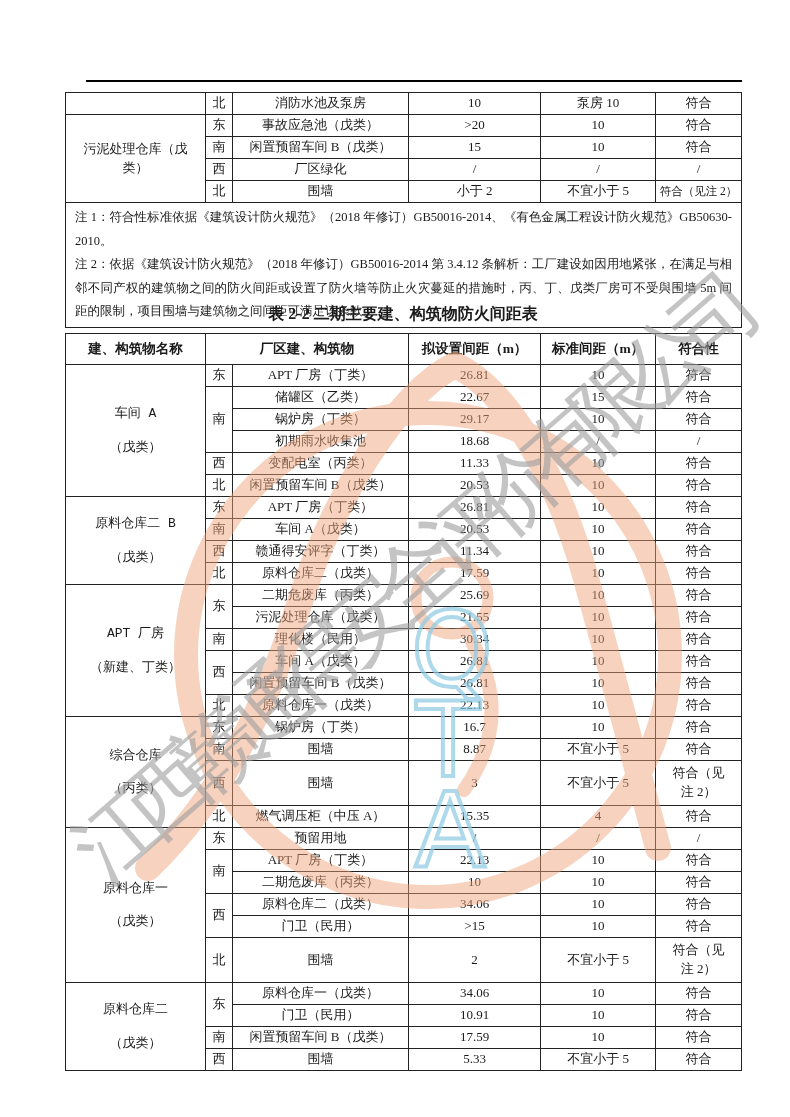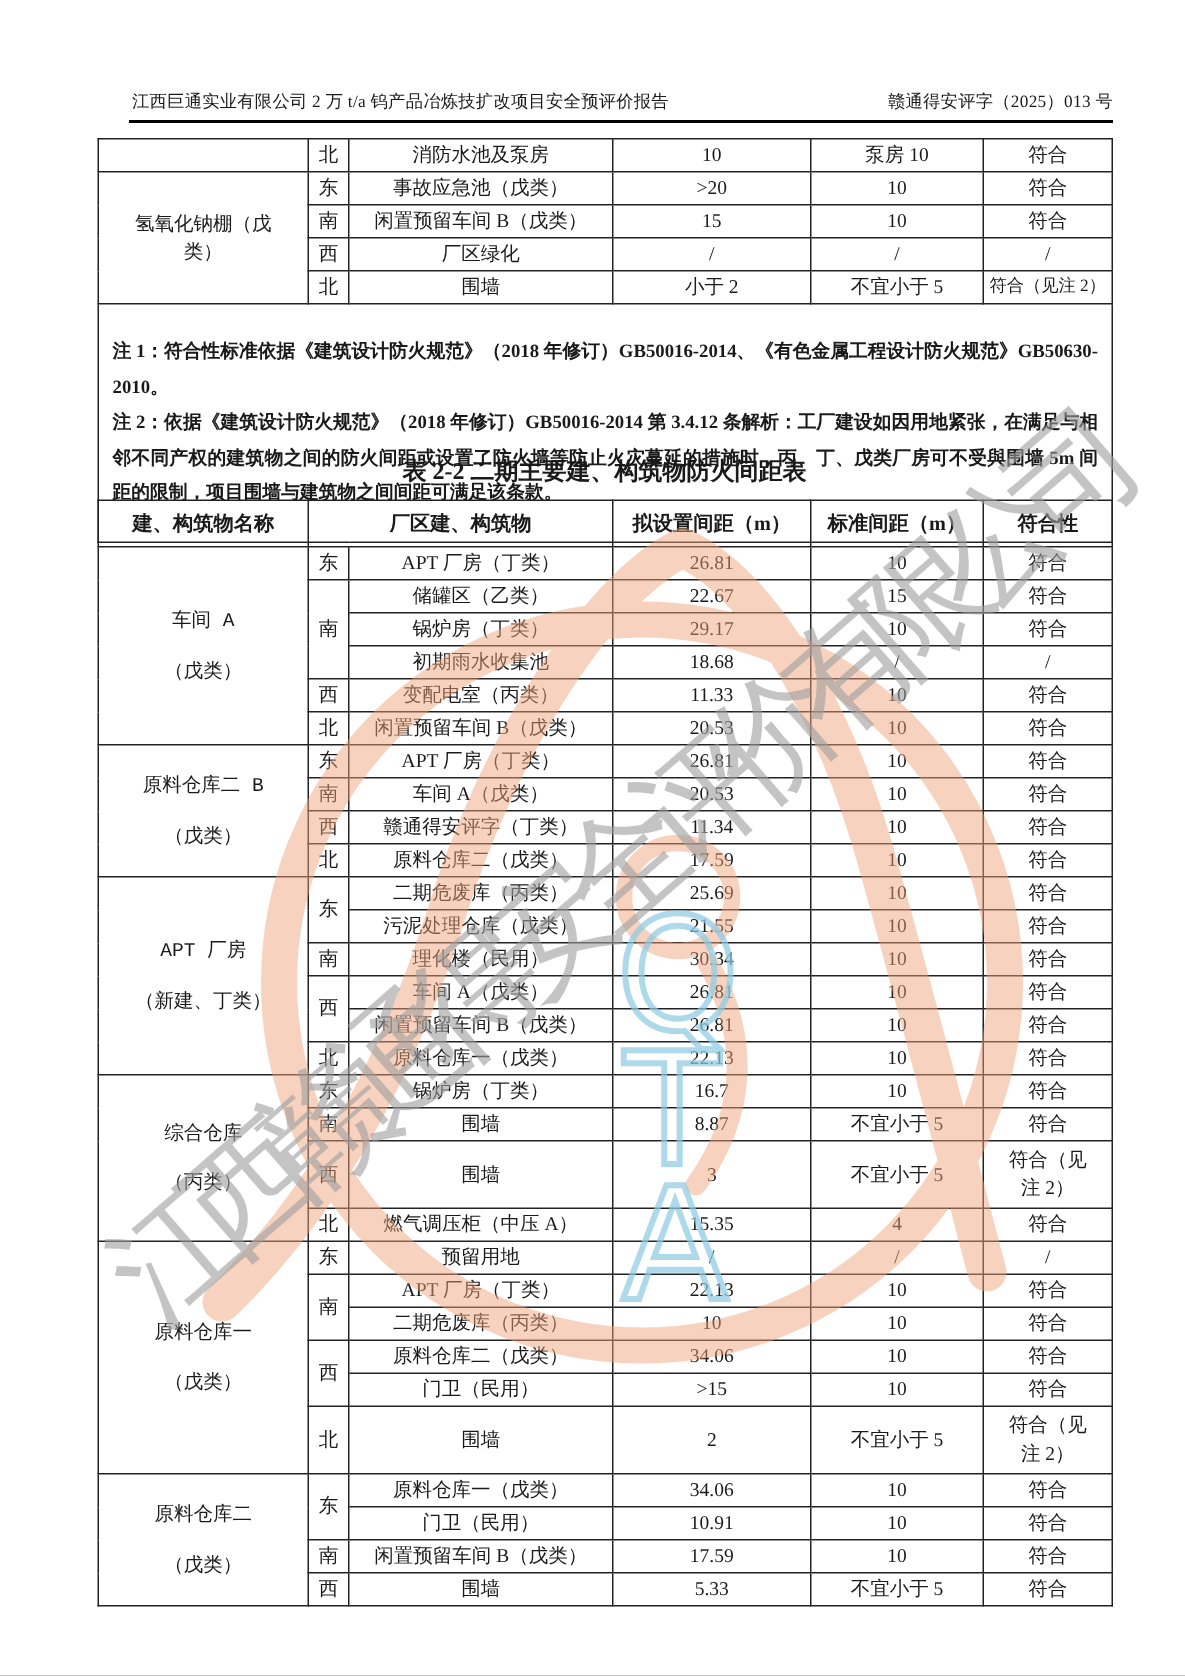--- a/index.html
+++ b/index.html
@@ -13,38 +13,34 @@
   .tbl{position:absolute;left:65px;width:676px;border-collapse:collapse;table-layout:fixed;}
   .tbl td{border:1px solid #222;text-align:center;vertical-align:middle;font-size:13px;
           padding:0 2px;white-space:pre-line;line-height:1.45;overflow:hidden;}
   .tbl tr{height:22px;}
   .top-tbl{top:92px;}
   .main-tbl{top:333px;}
   .main-tbl tr.hd{height:31px;}
   .main-tbl tr.hd td{font-weight:bold;font-size:13.5px;}
   .tbl td.sec{line-height:2.55;font-family:Liberation Mono, monospace;}
   .tbl td.nowrap{white-space:nowrap;font-size:11.5px;padding:0 1px;}
-  .tbl td.notes-cell{text-align:justify;padding:20px 9px;font-size:12.5px;line-height:1.88;
-                     white-space:normal;font-weight:bold;}
+  .tbl td.notes-cell{text-align:justify;padding:3px 9px;font-size:12.5px;line-height:1.88;
+                     white-space:normal;}
   .notes-cell p{margin:0;}
   .table-title{position:absolute;top:304px;left:65px;width:676px;text-align:center;
                font-weight:bold;font-size:16px;}
   .page-number{position:absolute;top:1052px;left:65px;width:676px;text-align:center;font-size:11.5px;}
   
   .watermark{position:absolute;left:0;top:0;pointer-events:none;z-index:6;}
 </style>
 </head>
 <body>
 
 <div class="page">
 
-  <div class="doc-header">
-    <span>江西巨通实业有限公司 2 万 t/a 钨产品冶炼技扩改项目安全预评价报告</span>
-    <span>赣通得安评字（2025）013 号</span>
-  </div>
   <div class="header-rule"></div>
 
   <table class="tbl top-tbl">
     <colgroup>
         <col style="width:140px">
         <col style="width:27px">
         <col style="width:176px">
               <col style="width:132px">
         <col style="width:115px">
         <col style="width:86px">
@@ -52,21 +48,21 @@
     <tbody id="top-body">
         <tr>
           <td></td>
           <td>北</td>
           <td>消防水池及泵房</td>
           <td>10</td>
           <td>泵房 10</td>
           <td>符合</td>
         </tr>
         <tr>
-          <td rowspan="4">氢氧化钠棚（戊
+          <td rowspan="4">污泥处理仓库（戊
 类）</td>
           <td>东</td>
           <td>事故应急池（戊类）</td>
           <td>&gt;20</td>
           <td>10</td>
           <td>符合</td>
         </tr>
         <tr>
           <td>南</td>
           <td>闲置预留车间 B（戊类）</td>

